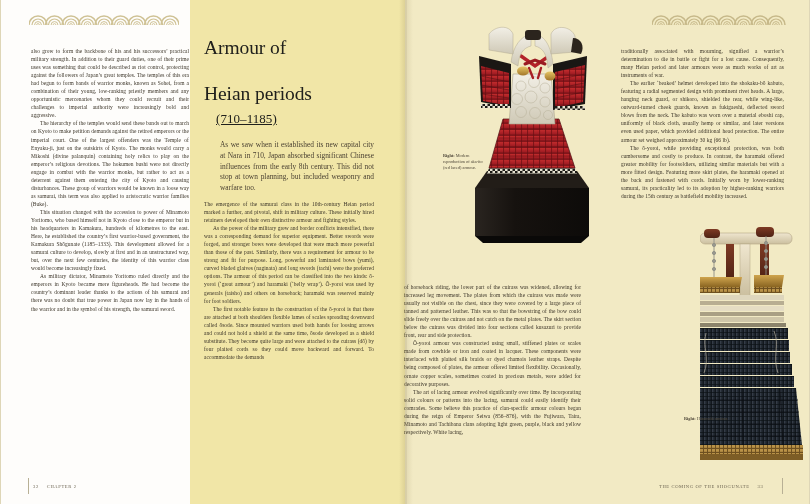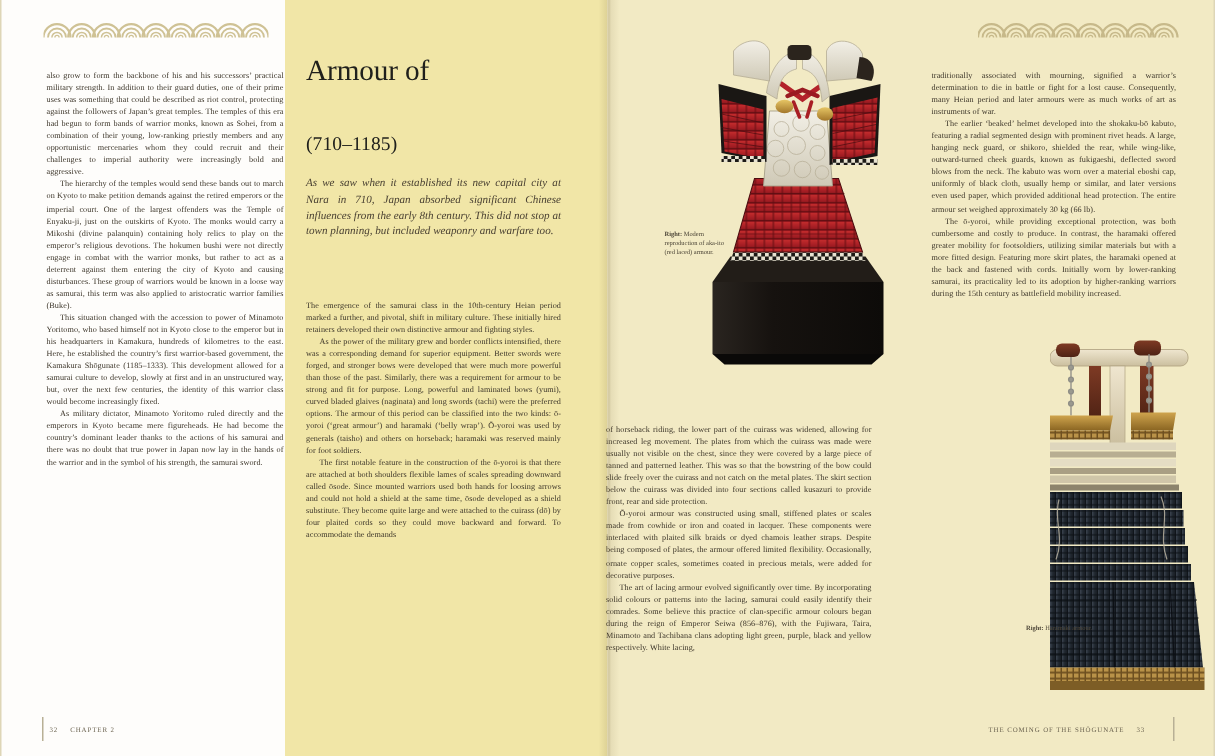--- a/index.html
+++ b/index.html
@@ -72,29 +72,29 @@
     line-height:23px;
     color:#20201c;
     letter-spacing:-0.004em;
     font-weight:400;
     margin:0;
   }
   .daterange{
     font-size:13px;
     line-height:16px;
     color:#20201c;
-    margin:6px 0 0 0;
+    margin:6px 0 0 12px;
     letter-spacing:0.005em;
+    text-decoration:underline;
   }
   .standfirst{
     font-size:7.4px;
     line-height:10.8px;
-    font-style:italic;
     color:#4a4132;
-    margin:13px 0 0 0;
+    margin:13px 0 0 16px;
     text-align:justify;
   }
   #col-2{left:204px;top:200px;width:170px;}
 
   
   #col-3{left:404px;top:283px;width:177px;}
   #col-4{left:621px;top:47px;width:163px;}
 
   
   .caption{
@@ -189,20 +189,21 @@
     <p class="first">also grow to form the backbone of his and his successors’ practical military strength. In addition to their guard duties, one of their prime uses was something that could be described as riot control, protecting against the followers of Japan’s great temples. The temples of this era had begun to form bands of warrior monks, known as Sohei, from a combination of their young, low-ranking priestly members and any opportunistic mercenaries whom they could recruit and their challenges to imperial authority were increasingly bold and aggressive.</p>
     <p>The hierarchy of the temples would send these bands out to march on Kyoto to make petition demands against the retired emperors or the imperial court. One of the largest offenders was the Temple of Enyaku-ji, just on the outskirts of Kyoto. The monks would carry a Mikoshi (divine palanquin) containing holy relics to play on the emperor’s religious devotions. The hokumen bushi were not directly engage in combat with the warrior monks, but rather to act as a deterrent against them entering the city of Kyoto and causing disturbances. These group of warriors would be known in a loose way as samurai, this term was also applied to aristocratic warrior families (Buke).</p>
     <p>This situation changed with the accession to power of Minamoto Yoritomo, who based himself not in Kyoto close to the emperor but in his headquarters in Kamakura, hundreds of kilometres to the east. Here, he established the country’s first warrior-based government, the Kamakura Shōgunate (1185–1333). This development allowed for a samurai culture to develop, slowly at first and in an unstructured way, but, over the next few centuries, the identity of this warrior class would become increasingly fixed.</p>
     <p>As military dictator, Minamoto Yoritomo ruled directly and the emperors in Kyoto became mere figureheads. He had become the country’s dominant leader thanks to the actions of his samurai and there was no doubt that true power in Japan now lay in the hands of the warrior and in the symbol of his strength, the samurai sword.</p>
   </div>
 
   <div class="titleblock">
     <div class="booktitle">
       <span>Armour of</span><br>
       <br>
+      <span>Heian periods</span>
     </div>
     <div class="daterange">(710–1185)</div>
     <div class="standfirst">As we saw when it established its new capital city at Nara in 710, Japan absorbed significant Chinese influences from the early 8th century. This did not stop at town planning, but included weaponry and warfare too.</div>
   </div>
 
   <div class="col" id="col-2">
     <p class="first">The emergence of the samurai class in the 10th-century Heian period marked a further, and pivotal, shift in military culture. These initially hired retainers developed their own distinctive armour and fighting styles.</p>
     <p>As the power of the military grew and border conflicts intensified, there was a corresponding demand for superior equipment. Better swords were forged, and stronger bows were developed that were much more powerful than those of the past. Similarly, there was a requirement for armour to be strong and fit for purpose. Long, powerful and laminated bows (yumi), curved bladed glaives (naginata) and long swords (tachi) were the preferred options. The armour of this period can be classified into the two kinds: ō-yoroi (‘great armour’) and haramaki (‘belly wrap’). Ō-yoroi was used by generals (taisho) and others on horseback; haramaki was reserved mainly for foot soldiers.</p>
     <p>The first notable feature in the construction of the ō-yoroi is that there are attached at both shoulders flexible lames of scales spreading downward called ōsode. Since mounted warriors used both hands for loosing arrows and could not hold a shield at the same time, ōsode developed as a shield substitute. They become quite large and were attached to the cuirass (dō) by four plaited cords so they could move backward and forward. To accommodate the demands</p>
   </div>

